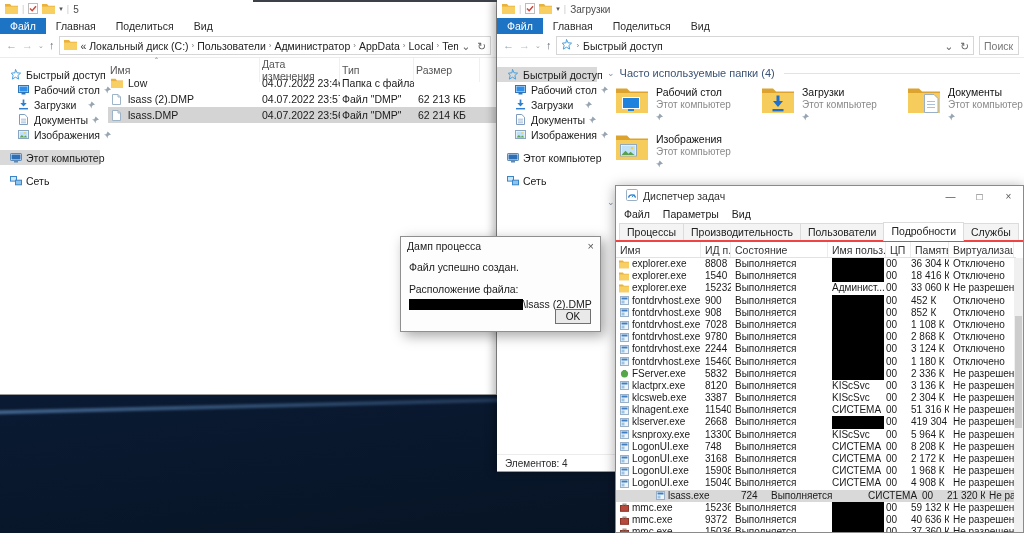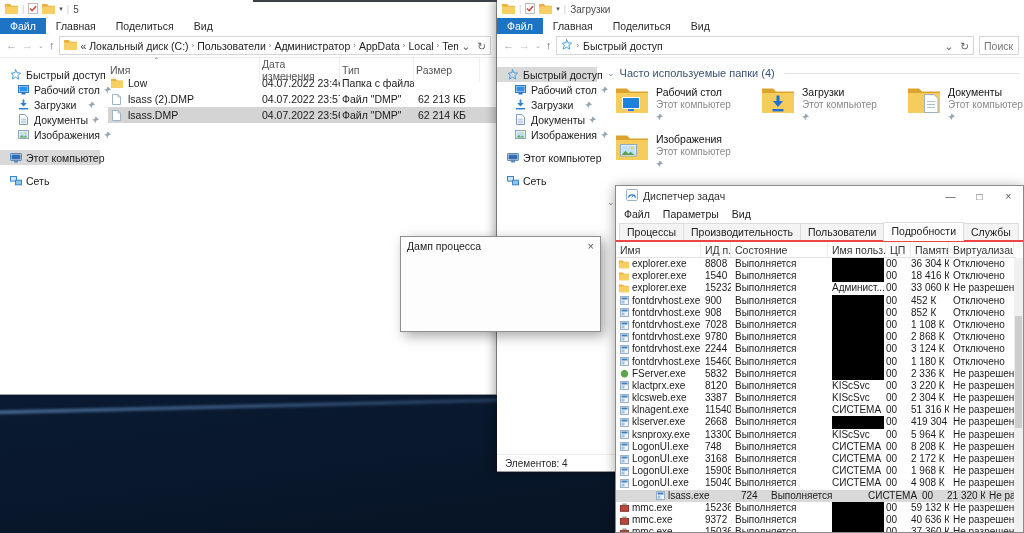--- a/index.html
+++ b/index.html
@@ -809,21 +809,21 @@
                 <rect x="1.5" y="1.5" width="6" height="2" fill="#3f7fc1"></rect>
                 <rect x="1.5" y="4.5" width="3" height="3" fill="#9ec4e4"></rect>
               </svg>
             </span>
             <span>klactprx.exe</span>
           </div>
           <div class="tc">8120</div>
           <div class="tc">Выполняется</div>
           <div class="tc"><span class="user-inner">KIScSvc</span></div>
           <div class="tc r">00</div>
-          <div class="tc r">3 220 К</div>
+          <div class="tc r">3 136 К</div>
           <div class="tc">Не разрешено</div>
         </div>
         <div class="tm-row">
           <div class="tc name">
             <span class="tico">
               <svg width="9" height="9" viewBox="0 0 9 9">
                 <rect x=".5" y=".5" width="8" height="8" fill="#eef4fb" stroke="#98b0c8"></rect>
                 <rect x="1.5" y="1.5" width="6" height="2" fill="#3f7fc1"></rect>
                 <rect x="1.5" y="4.5" width="3" height="3" fill="#9ec4e4"></rect>
               </svg>
@@ -1037,13 +1037,22 @@
         <div class="tm-thumb"></div>
       </div>
   </div>
 </div>
 
 <div class="dialog">
   <div class="dlg-titlebar">
     <span class="dlg-title">Дамп процесса</span>
     <span class="dlg-close">×</span>
   </div>
+  <div class="dlg-body">
+    <div class="dlg-msg">Файл успешно создан.</div>
+    <div class="dlg-loc">Расположение файла:</div>
+    <div class="dlg-pathline">
+      <span class="redact-bar"></span>
+      <span class="dlg-file">\lsass (2).DMP</span>
+    </div>
+    <div class="ok-btn">OK</div>
+  </div>
 </div>
 
 </body></html>

